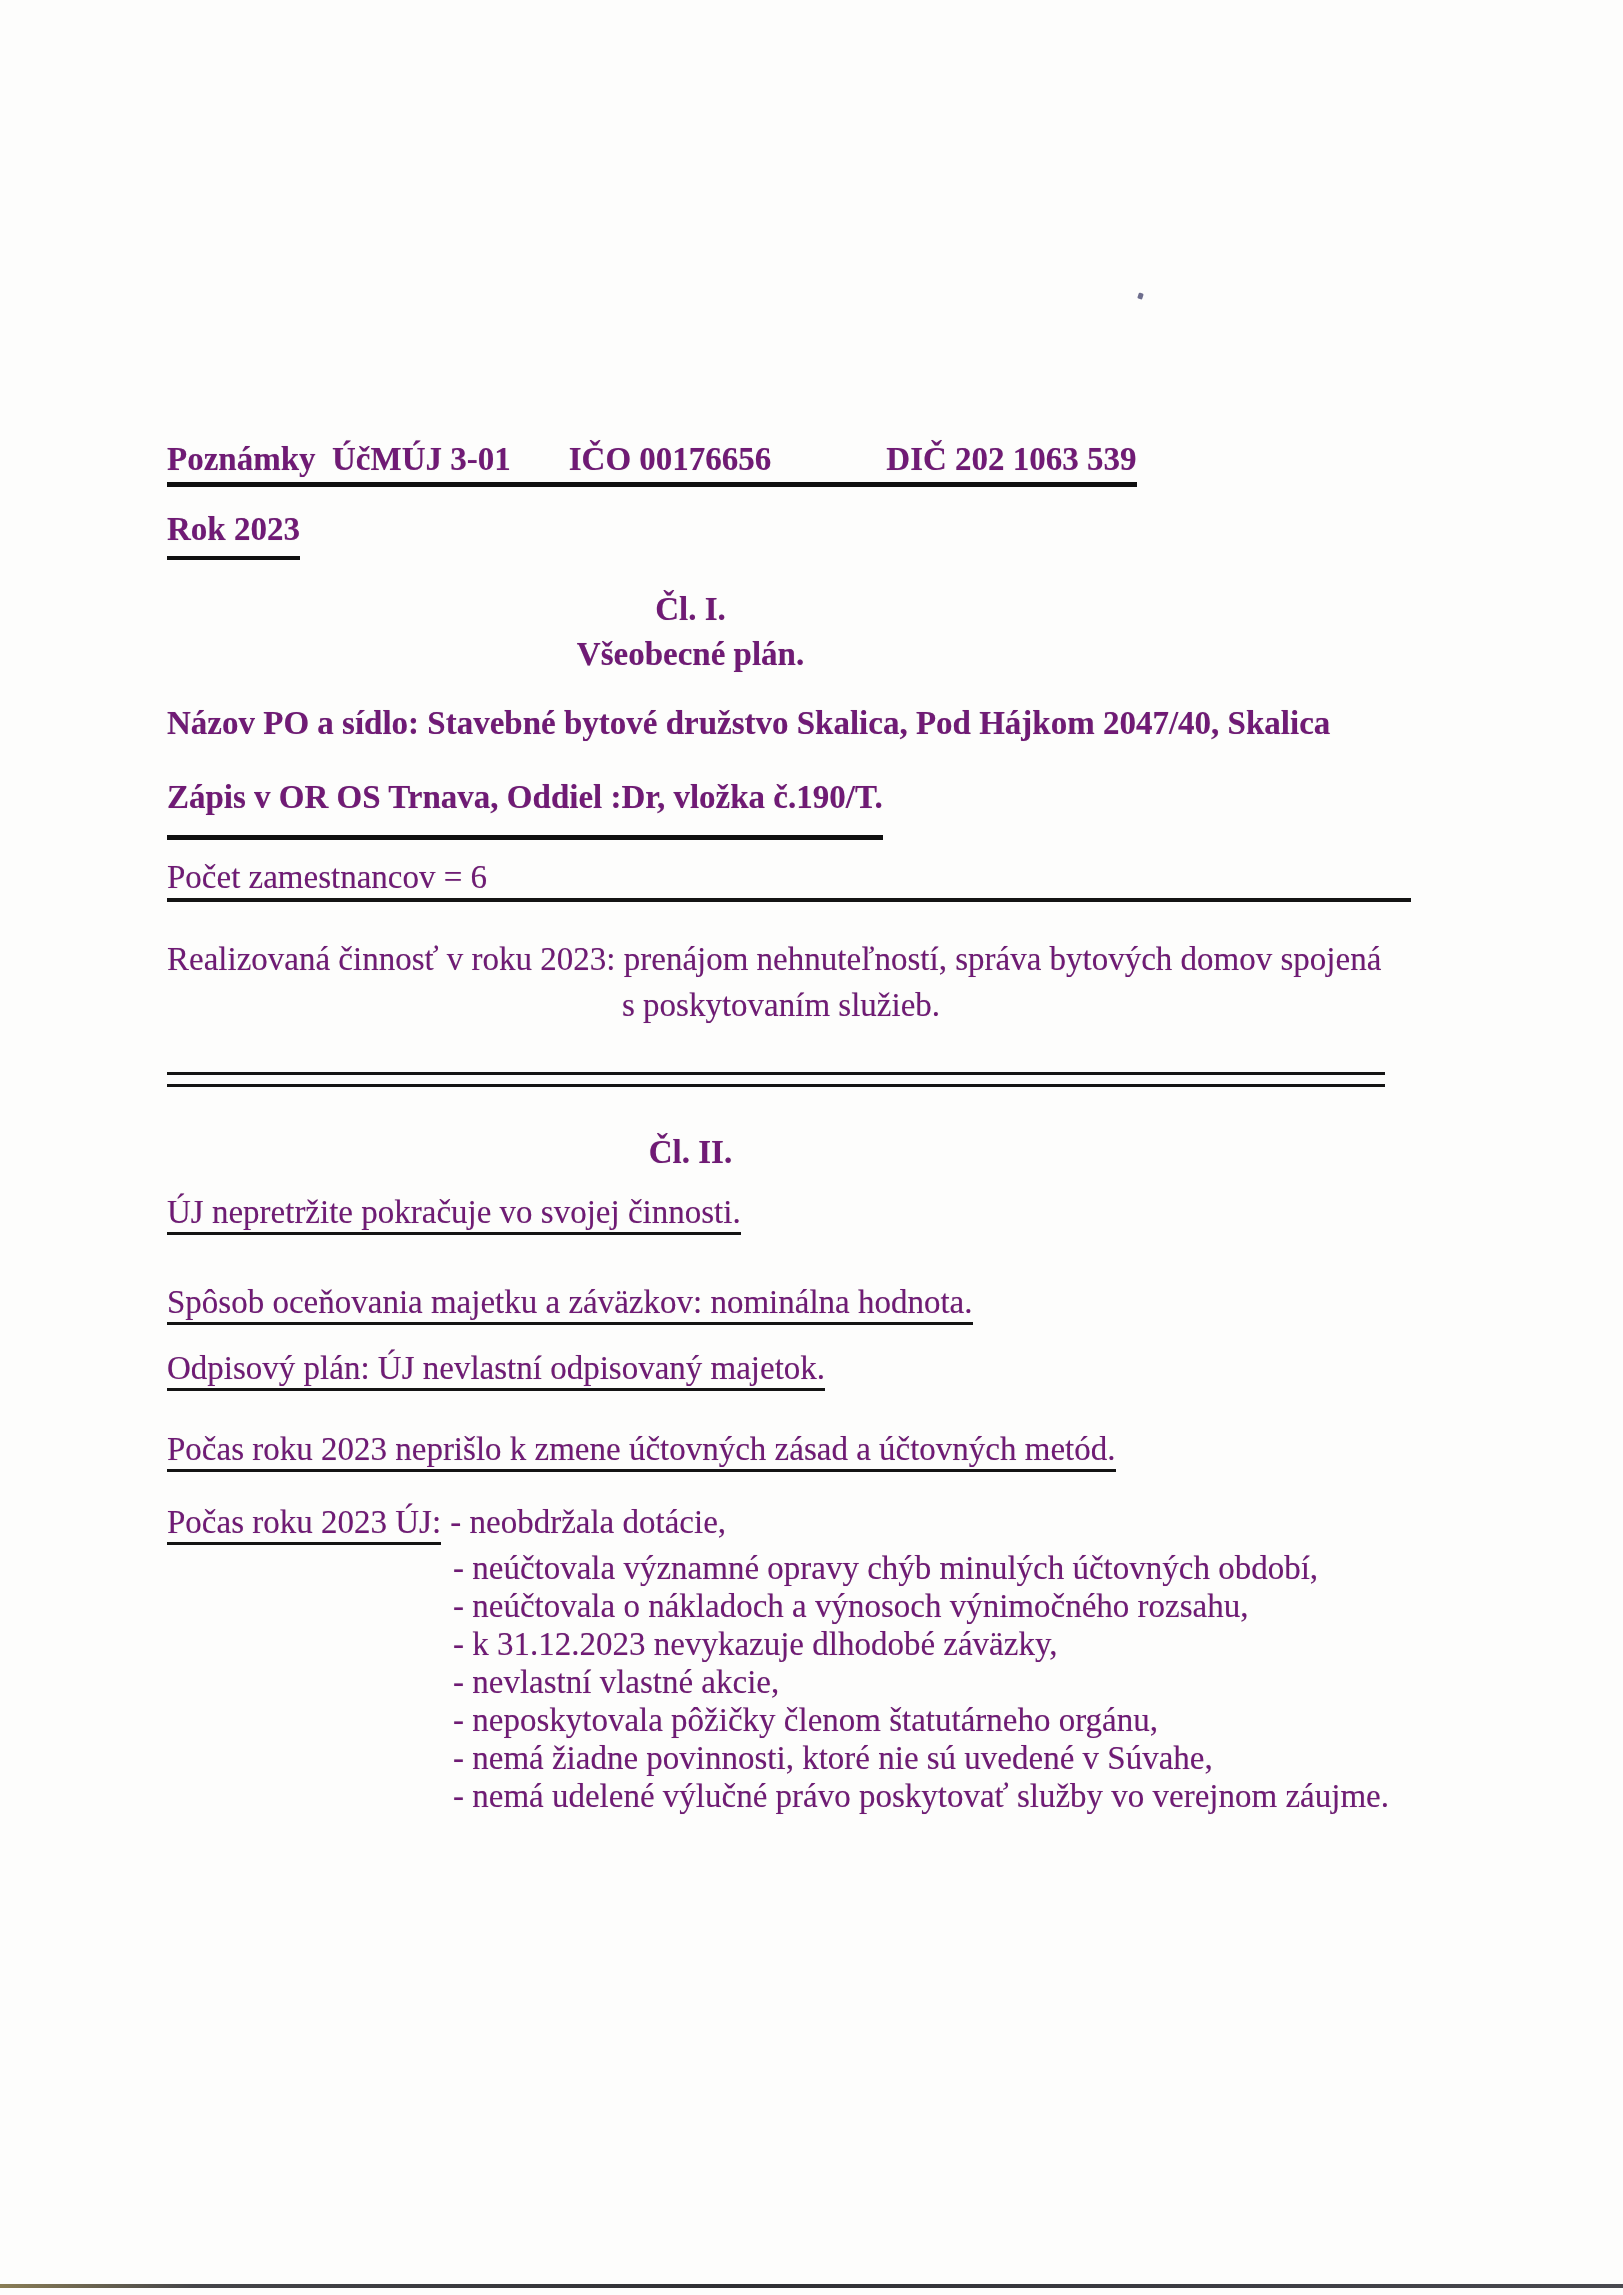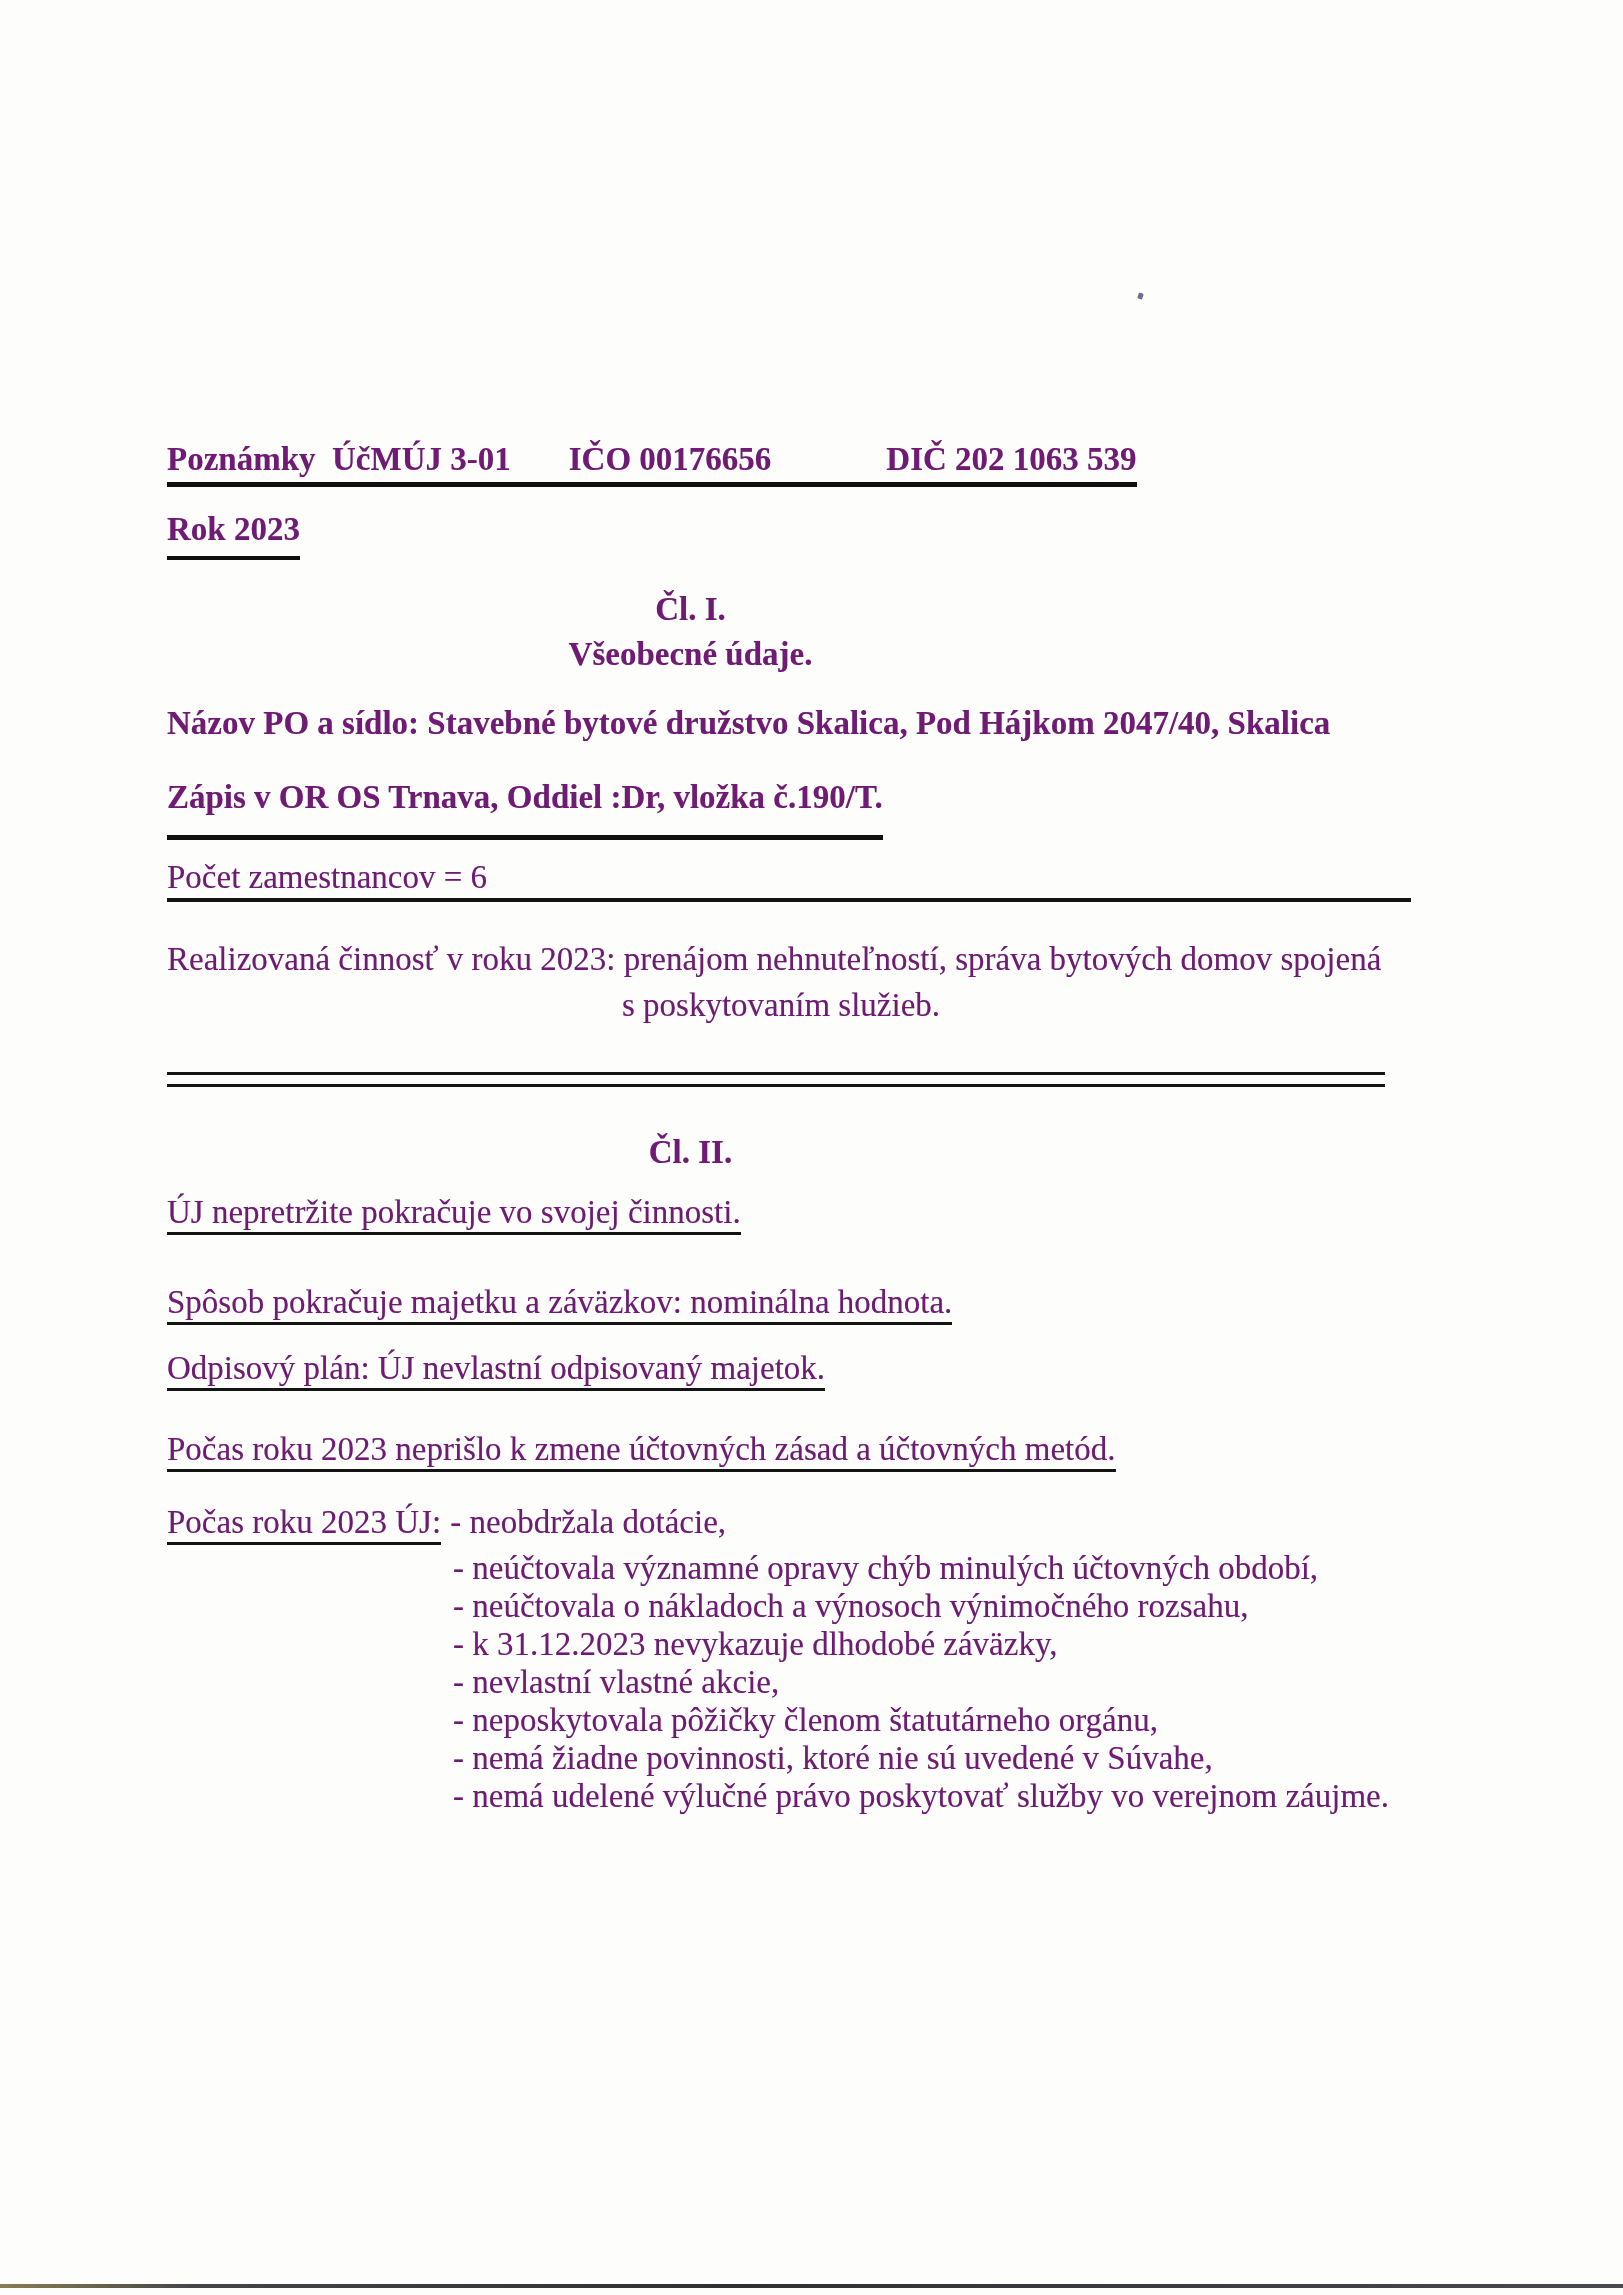--- a/index.html
+++ b/index.html
@@ -70,21 +70,21 @@
     <span class="seg2" data-bind="header.ico">IČO 00176656</span>
     <span class="seg3" data-bind="header.dic">DIČ 202 1063 539</span>
   </div>
 
   <div class="abs rok">
     <span class="u-bold" data-bind="header.year">Rok 2023</span>
   </div>
 
   <div class="abs cl1">
     <div data-bind="article1.title">Čl. I.</div>
-    <div data-bind="article1.subtitle">Všeobecné údaje.</div>
+    <div data-bind="article1.subtitle">Všeobecné plán.</div>
   </div>
 
   <div class="abs nazov" data-bind="article1.nazov">Názov PO a sídlo: Stavebné bytové družstvo Skalica, Pod Hájkom 2047/40, Skalica</div>
 
   <div class="abs zapis">
     <span class="u-bold" data-bind="article1.zapis">Zápis v OR OS Trnava, Oddiel :Dr, vložka č.190/T.</span>
   </div>
 
   <div class="abs pocet" data-bind="article1.pocet">Počet zamestnancov = 6</div>
 
@@ -99,21 +99,21 @@
 
   <div class="abs cl2">
     <div data-bind="article2.title">Čl. II.</div>
   </div>
 
   <div class="abs p-uj">
     <span class="u" data-bind="article2.p1">ÚJ nepretržite pokračuje vo svojej činnosti.</span>
   </div>
 
   <div class="abs p-sposob">
-    <span class="u" data-bind="article2.p2">Spôsob pokračuje majetku a záväzkov: nominálna hodnota.</span>
+    <span class="u" data-bind="article2.p2">Spôsob oceňovania majetku a záväzkov: nominálna hodnota.</span>
   </div>
 
   <div class="abs p-odpis">
     <span class="u" data-bind="article2.p3">Odpisový plán: ÚJ nevlastní odpisovaný majetok.</span>
   </div>
 
   <div class="abs p-zmena">
     <span class="u" data-bind="article2.p4">Počas roku 2023 neprišlo k zmene účtovných zásad a účtovných metód.</span>
   </div>
 

